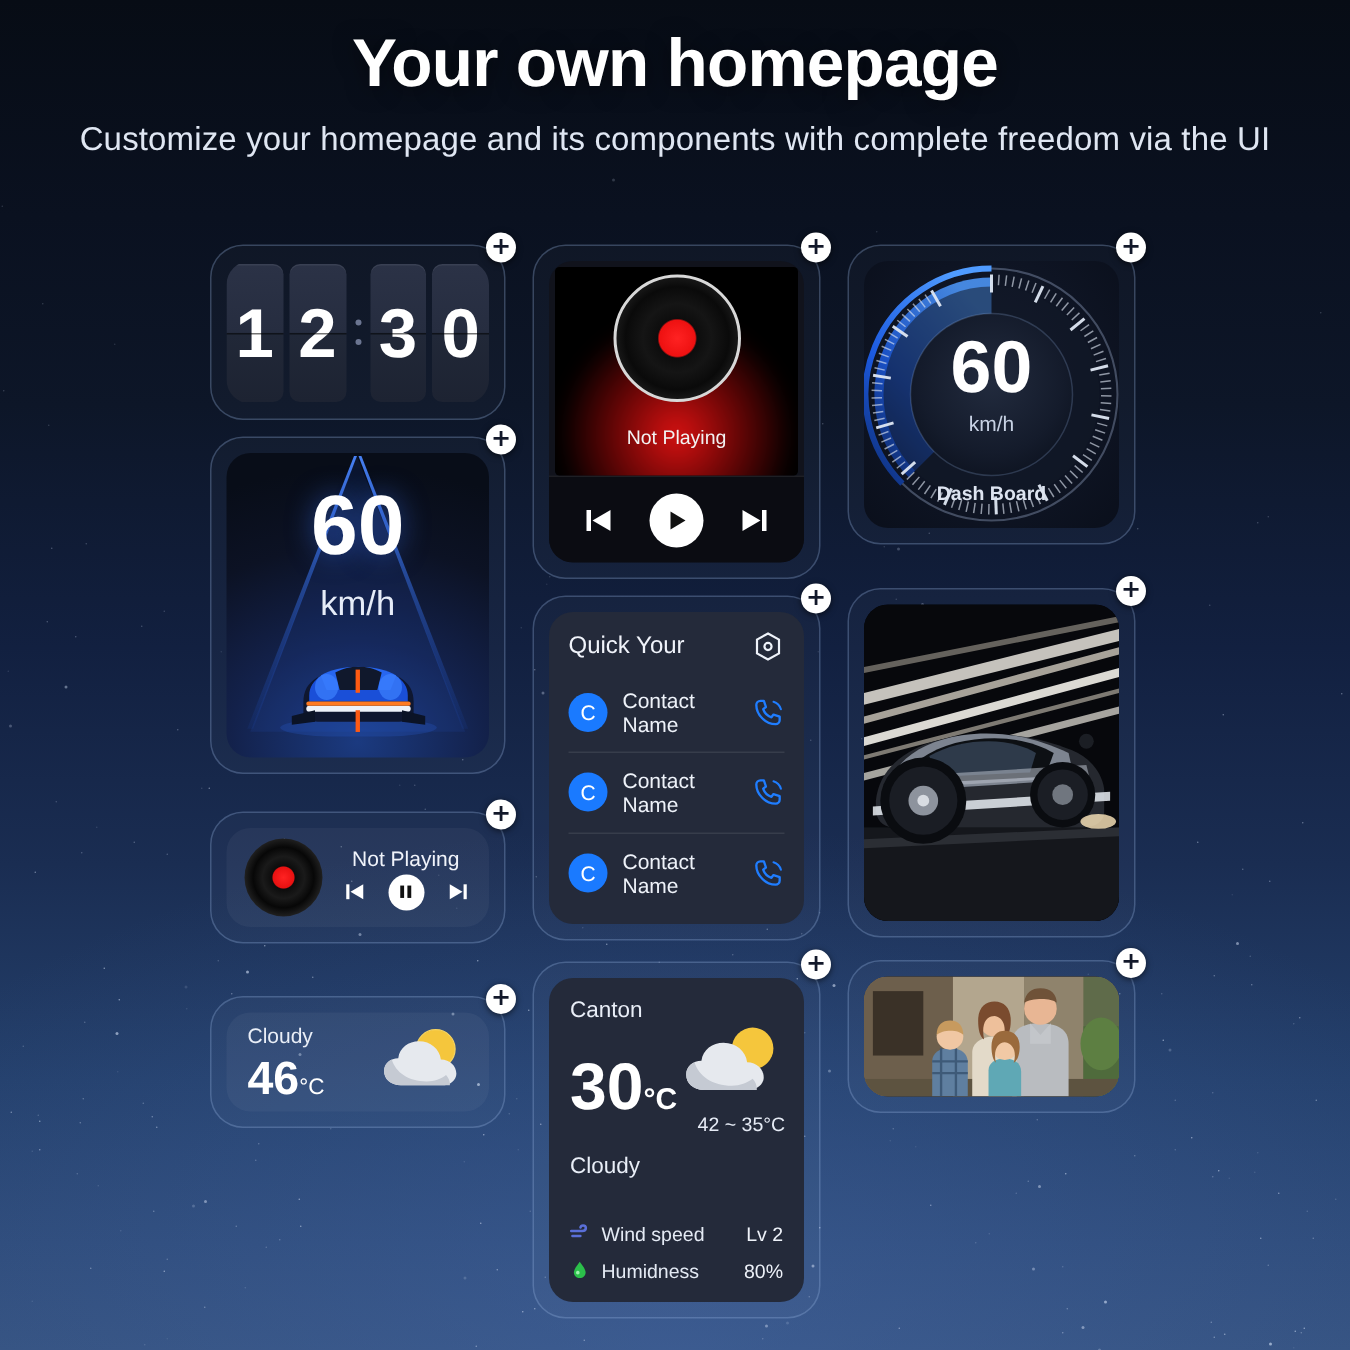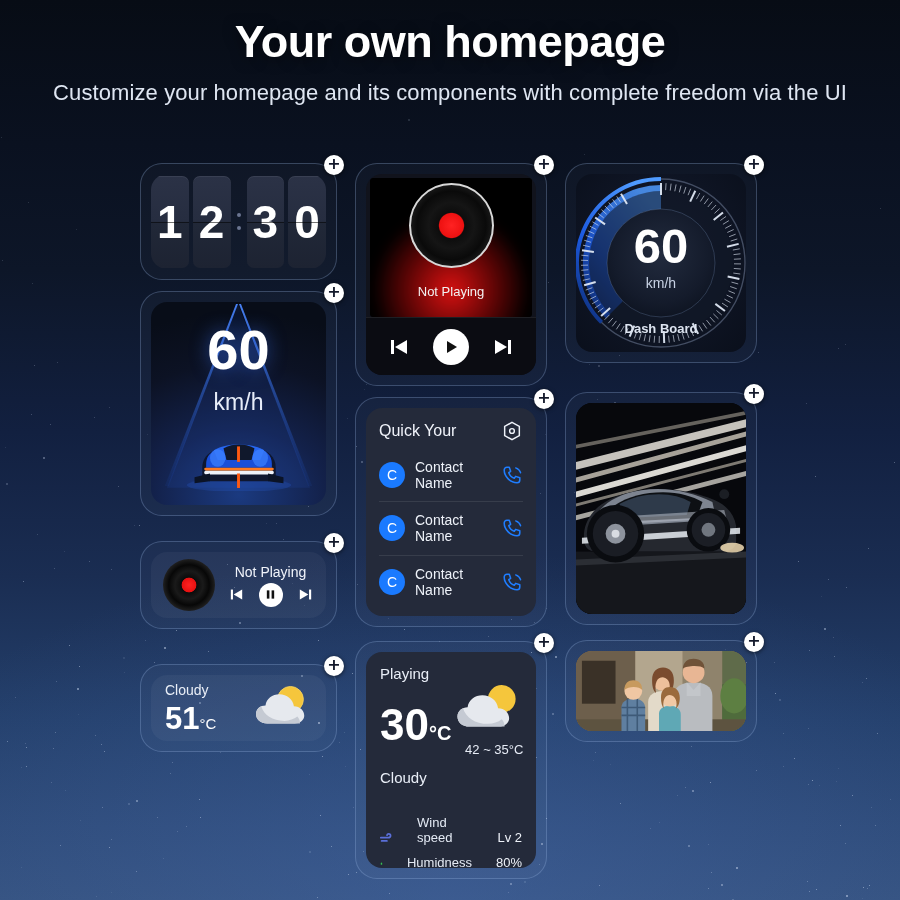--- a/index.html
+++ b/index.html
@@ -212,21 +212,21 @@
     background:#242a3a; padding:13px 14px 10px 14px;
     display:flex; flex-direction:column;
   }
   .wb-city { color:#e9eef7; font-size:15px; }
   .wb-mid { display:flex; align-items:center; }
   .wb-temp { color:#fff; font-size:44px; font-weight:700; line-height:1; margin-top:11px; }
   .wb-temp small { font-size:20px; font-weight:600; }
   .wb-range { color:#e6ebf5; font-size:13px; margin-top:4px; text-align:right; }
   .wb-cond { color:#e9eef7; font-size:15px; margin-top:12px; }
   .wb-sep { height:1px; background:rgba(255,255,255,.13); margin:14px 0 10px 0; }
-  .wb-row { display:flex; align-items:flex-end; gap:24px; padding:5px 0; }
+  .wb-row { display:flex; align-items:flex-start; gap:8px; padding:5px 0; }
   .wb-row-label { color:#e4eaf4; font-size:13px; flex:1; }
   .wb-row-val { color:#eef2f9; font-size:13px; }
 
   
   #w-photo { left:565px; top:640px; width:192px; height:102px; }
   .photo-inner { background:#2b2218; }
 </style>
 </head>
 <body>
 
@@ -840,35 +840,35 @@
         </g>
       </svg>
     </div>
   </div>
 
   <div class="widget" id="w-wsmall">
     <div class="plus">+</div>
     <div class="inner ws-inner">
       <div class="ws-left">
         <div class="ws-cond">Cloudy</div>
-        <div class="ws-temp"><span>51</span><small>°C</small></div>
+        <div class="ws-temp"><span>46</span><small>°C</small></div>
       </div>
       <svg width="62" height="52" viewBox="0 0 72 60">
         <circle cx="47" cy="20" r="15" fill="#f5c63c"></circle>
         <circle cx="47" cy="20" r="15" fill="none" stroke="#f7d35f" stroke-width="1"></circle>
         <path d="M20 48 C12 48 7 43 7 37 C7 31 12 27 18 27 C19 19 26 14 34 14 C43 14 50 20 51 28 C58 28 63 33 63 39 C63 44 58 48 52 48 Z" fill="#e6e9ee"></path>
         <path d="M20 48 C12 48 7 43 7 37 C7 33 9 30 13 28 C16 38 26 45 40 45 C46 45 51 43 55 40 C57 42 58 45 58 47 L58 48 Z" fill="#c5cad3"></path>
       </svg>
     </div>
   </div>
 
   <div class="widget" id="w-wbig">
     <div class="plus">+</div>
     <div class="inner wb-inner">
-      <div class="wb-city">Playing</div>
+      <div class="wb-city">Canton</div>
       <div class="wb-mid">
         <div class="wb-temp"><span>30</span><small>°C</small></div>
         <div style="flex:1; display:flex; flex-direction:column; align-items:flex-end;">
           <svg width="72" height="56" viewBox="0 0 78 60">
             <circle cx="55" cy="18" r="15" fill="#f5c63c"></circle>
             <path d="M20 48 C12 48 7 43 7 37 C7 31 12 27 18 27 C19 19 26 14 34 14 C43 14 50 20 51 28 C58 28 63 33 63 39 C63 44 58 48 52 48 Z" fill="#e6e9ee"></path>
             <path d="M20 48 C12 48 7 43 7 37 C7 33 9 30 13 28 C16 38 26 45 40 45 C46 45 51 43 55 40 C57 42 58 45 58 47 L58 48 Z" fill="#c5cad3"></path>
           </svg>
           <div class="wb-range">42 ~ 35°C</div>
         </div>

